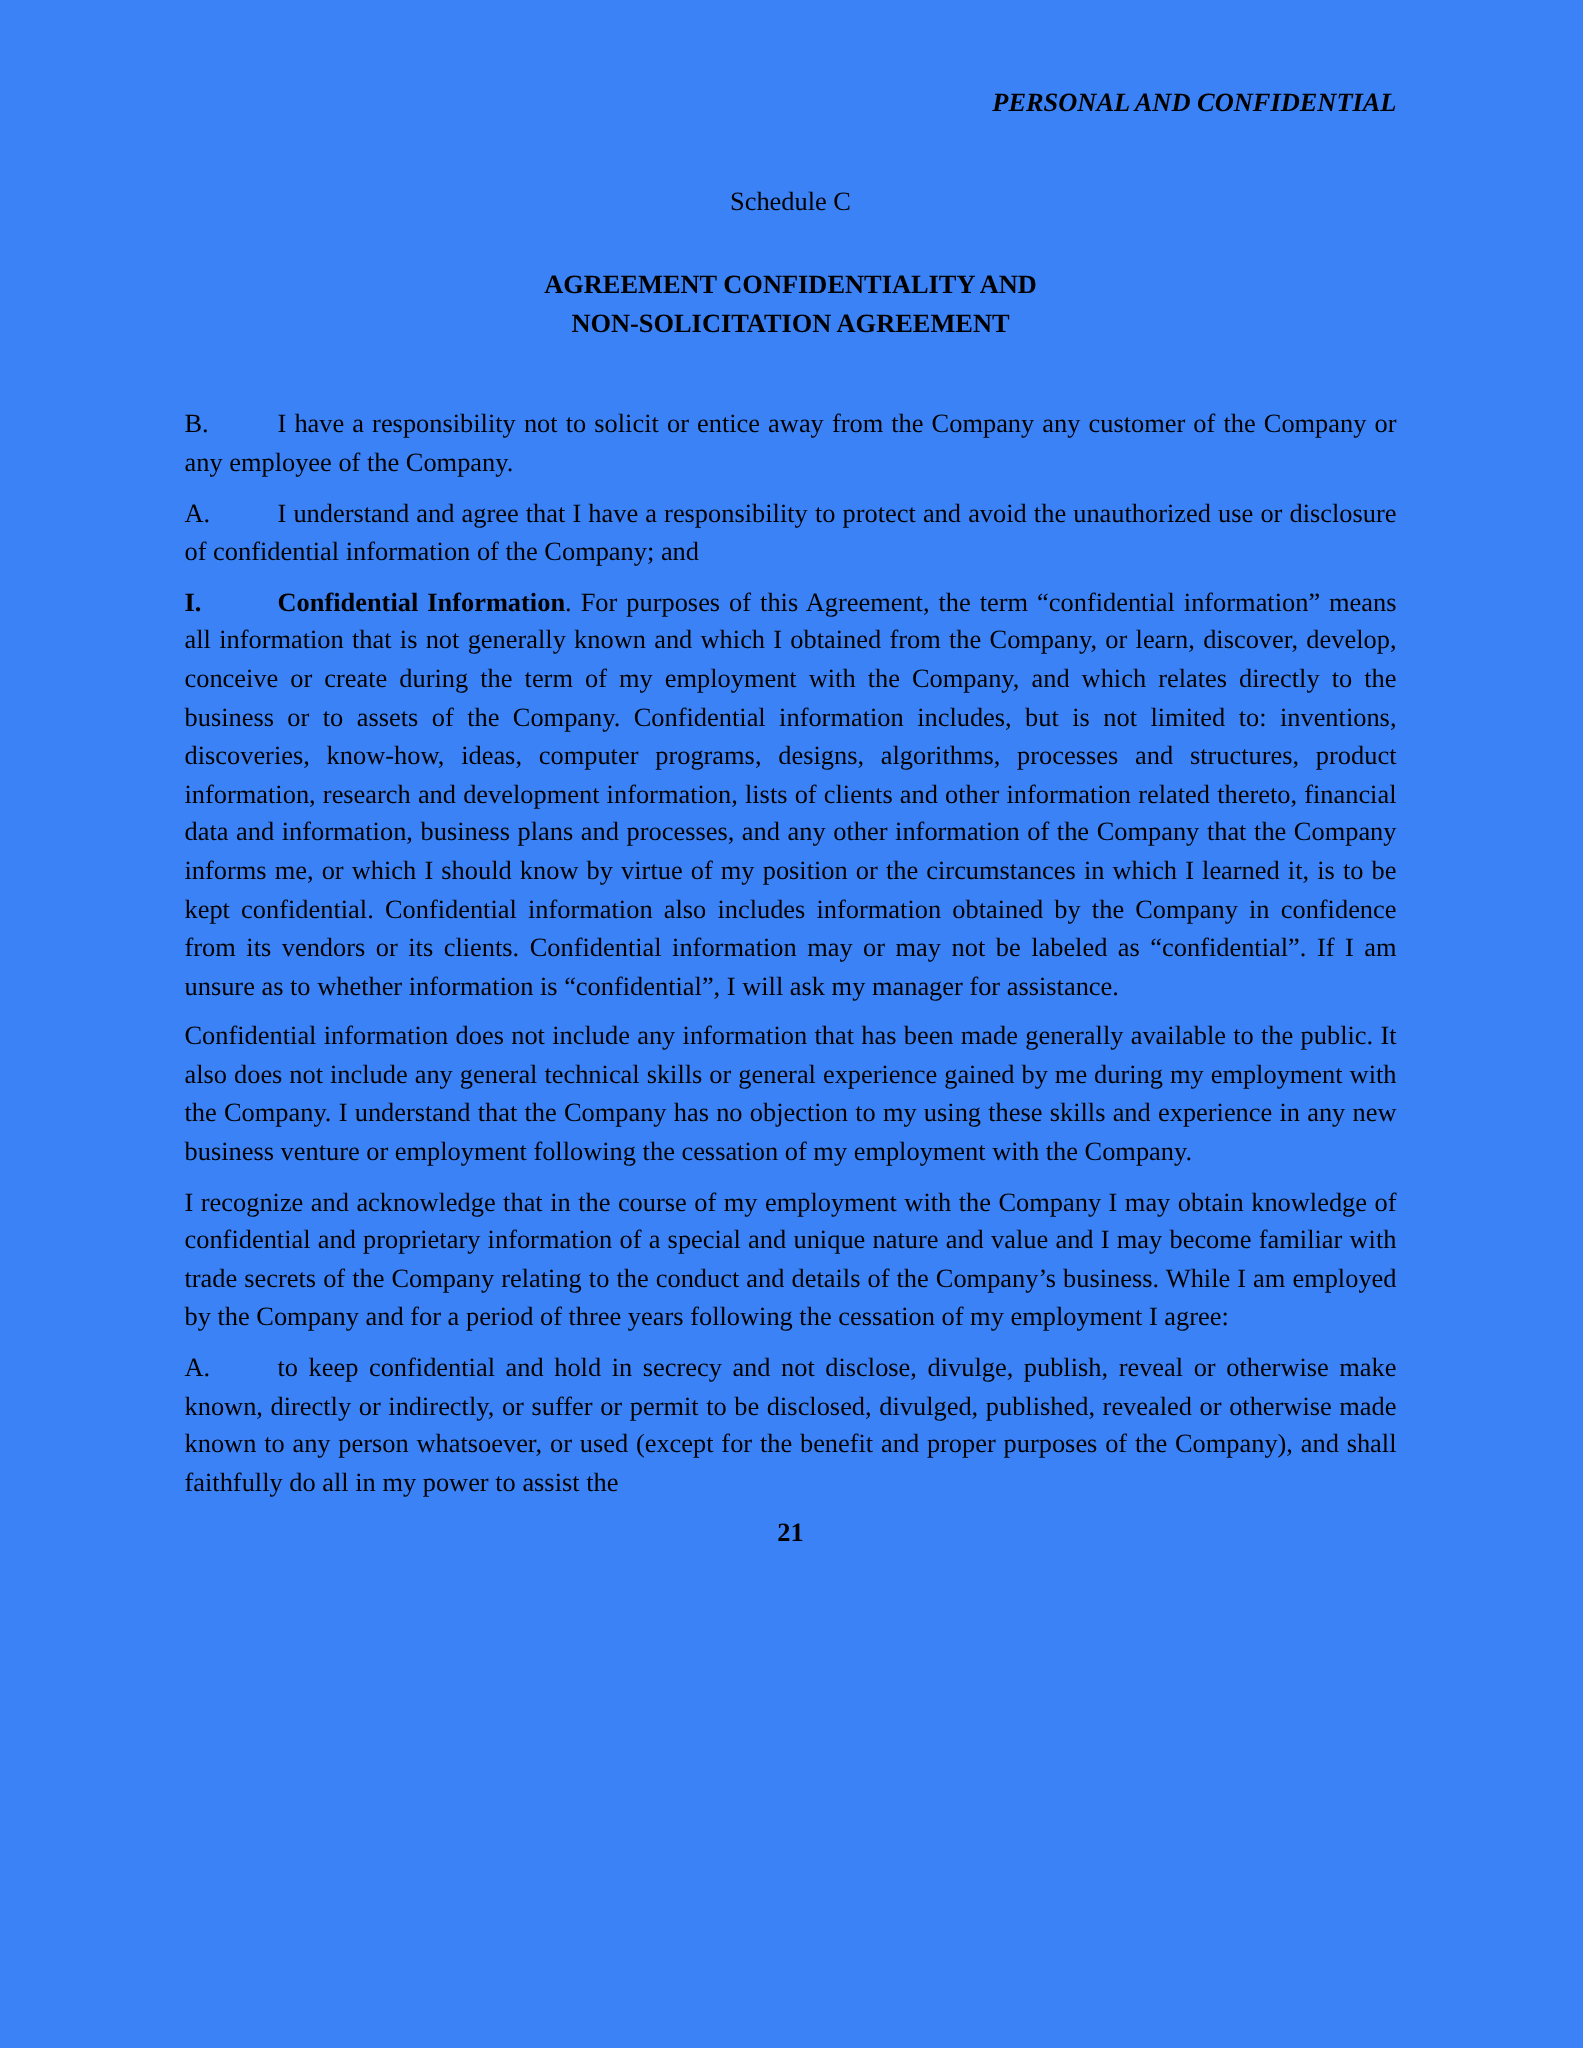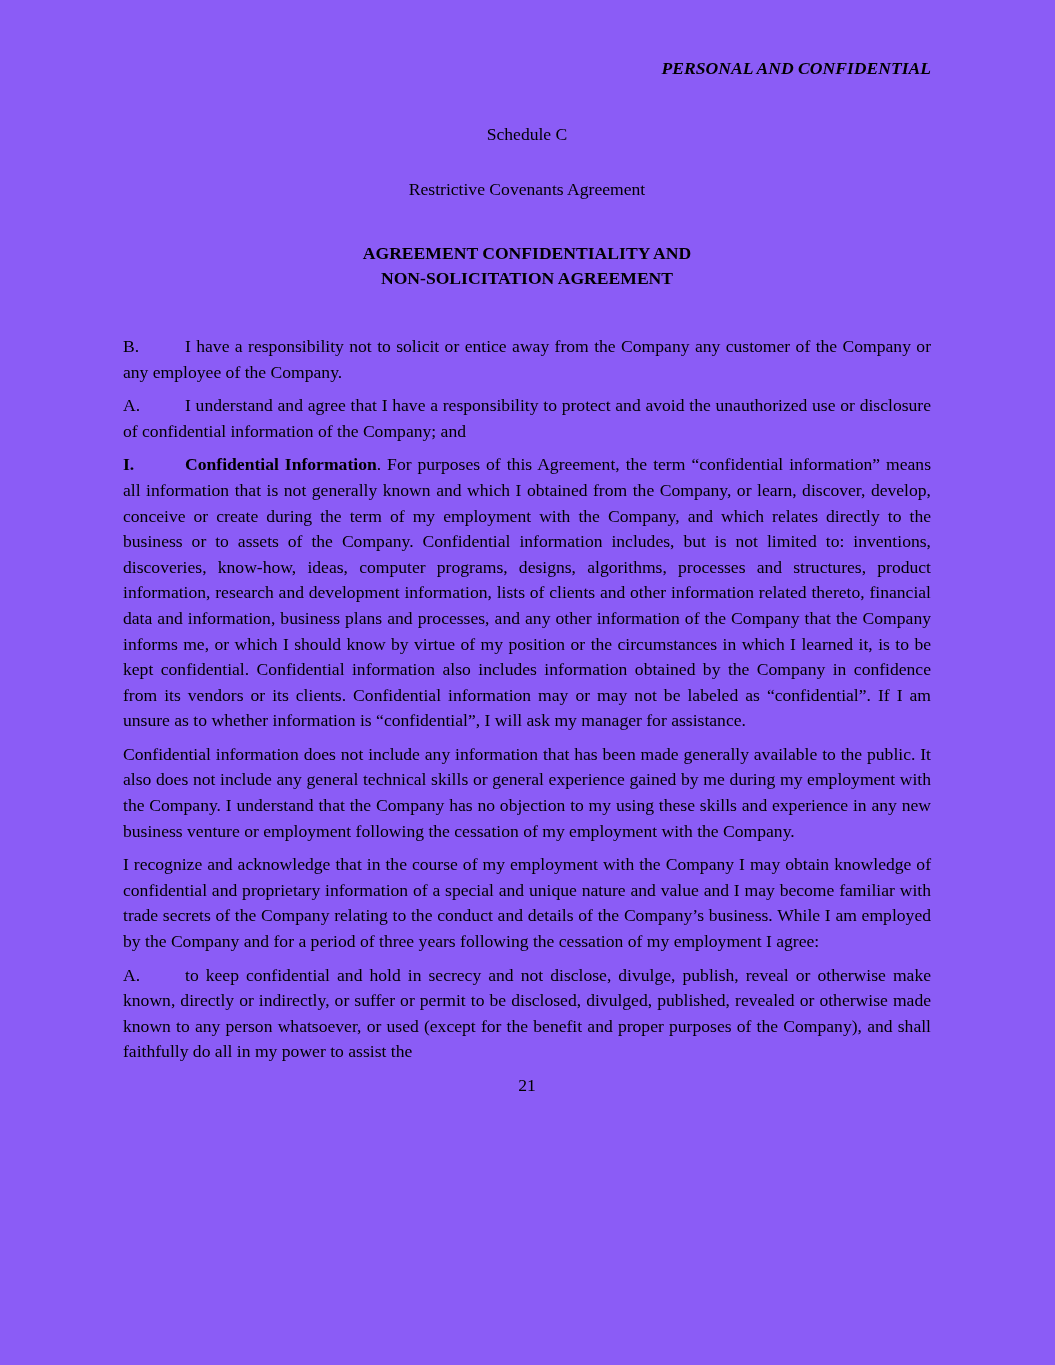--- a/index.html
+++ b/index.html
@@ -2,21 +2,21 @@
 <html><head>
 <meta charset="utf-8">
 <style>
   html, body { margin: 0; padding: 0; background: #ffffff; }
   .page {
     position: relative;
     width: 1055px;
     height: 1365px;
     box-sizing: border-box;
     padding: 56px 124px 42px 123px;
-    background: #8b5cf6;
+    background: #3b82f6;
     color: #000000;
     font-family: "Liberation Serif", "DejaVu Serif", serif;
     font-size: 17.6px;
     line-height: 25.6px;
   }
   .header-right {
     text-align: right;
     font-weight: bold;
     font-style: italic;
     margin-bottom: 40px;
@@ -31,32 +31,32 @@
   }
   .clause-label {
     display: inline-block;
     width: 62px;
   }
   .bold { font-weight: bold; }
   .pre-section { margin-top: 27px; }
   .page-number {
     text-align: center;
     margin-top: 4px;
+    font-weight: bold;
   }
 </style>
 </head>
 <body>
 
 <div class="page">
 
   <div class="header-right">PERSONAL AND CONFIDENTIAL</div>
 
   <div class="centered schedule-title">Schedule C</div>
 
-  <div class="centered schedule-subtitle">Restrictive Covenants Agreement</div>
 
   <div class="centered agreement-title">
     <div>AGREEMENT CONFIDENTIALITY AND</div>
     <div>NON-SOLICITATION AGREEMENT</div>
   </div>
 
 
   <p class="para">
     <span class="clause-label">B.</span><span>I have a responsibility not to solicit or entice away from the Company any customer of the Company or any employee of the Company.</span>
   </p>

